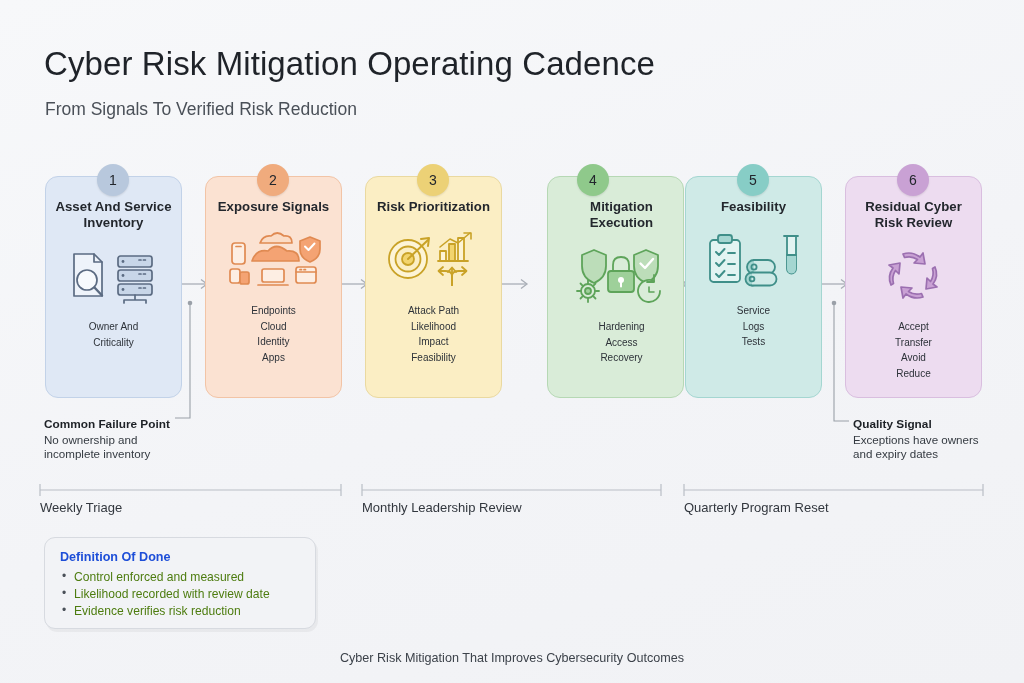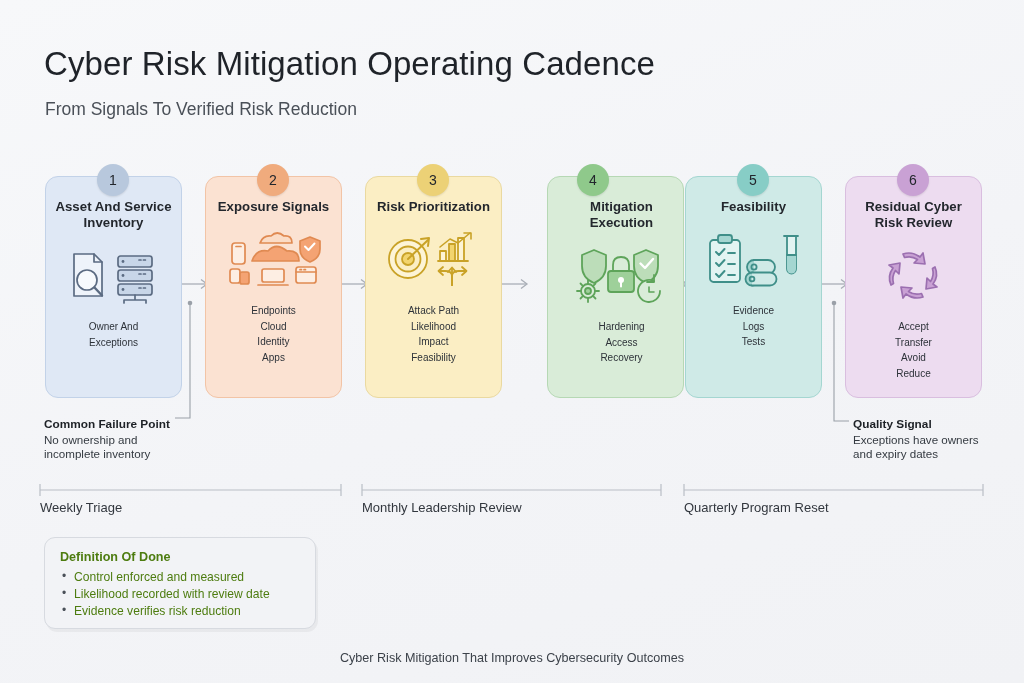--- a/index.html
+++ b/index.html
@@ -73,21 +73,21 @@
   
   #dod {
     position: absolute; left: 44px; top: 537px;
     width: 272px; height: 92px;
     background: #f2f3f6;
     border: 1px solid #d7dae0;
     border-radius: 11px;
     padding: 12px 15px 0 15px;
     box-shadow: 2px 3px 0 rgba(0,0,0,.045);
   }
-  #dod .dod-title { font-size: 12.6px; font-weight: bold; color: #4d7c0f; margin-bottom: 5px; }
+  #dod .dod-title { font-size: 12.6px; font-weight: bold; color: #1d4ed8; margin-bottom: 5px; }
   #dod ul { list-style: none; }
   #dod li {
     font-size: 12.1px; color: #4d7c0f; line-height: 17px;
     padding-left: 14px; position: relative;
   }
   #dod li::before {
     content: "•"; position: absolute; left: 2px; top: -1px;
     color: #4a5058; font-size: 12px;
   }
 
@@ -146,21 +146,21 @@
           <rect x="52" y="22" width="34" height="11" rx="2.5" fill="#c8d6e8"></rect>
           <rect x="52" y="36" width="34" height="11" rx="2.5" fill="#c8d6e8"></rect>
           <circle cx="57" cy="13.5" r="1.4" fill="#5b6b82" stroke="none"></circle>
           <circle cx="57" cy="27.5" r="1.4" fill="#5b6b82" stroke="none"></circle>
           <circle cx="57" cy="41.5" r="1.4" fill="#5b6b82" stroke="none"></circle>
           <path d="M73 12 H81 M73 26 H81 M73 40 H81" stroke-dasharray="2 2.4"></path>
           <path d="M69 47 V52 M58 52 H80 M58 52 V55 M80 52 V55"></path>
         </svg>
       </div>
       <div class="card-body">Owner And
-Exceptions</div>
+Criticality</div>
     </div>
     <div class="badge" style="left:97px;background:#b8c8dd;">1</div>
 
     <div class="card" style="left:205px;background:#fbe2d2;border-color:#f2c4a6;">
       <div class="card-head">Exposure
 Signals</div>
       <div class="icon-wrap">
         <svg width="100" height="58" viewBox="0 0 100 58" fill="none" stroke="#e08a52" stroke-width="1.7" stroke-linecap="round" stroke-linejoin="round">
           <path d="M36 12 q3-8 11-7 q6-6 13 0 q8-1 8 7 z" fill="#fbdcc6"></path>
           <path d="M28 30 q4-12 16-10 q8-9 19 0 q12-1 12 10 z" fill="#f4a373" stroke="#e08a52"></path>
@@ -254,21 +254,21 @@
           <path d="M50 28 H64 a7 7 0 0 1 0 14 H50" fill="#cfeae7"></path>
           <circle cx="50" cy="35" r="2.6"></circle>
           <ellipse cx="48" cy="47" rx="6.5" ry="6.5" fill="#a4d6d1"></ellipse>
           <path d="M48 40.5 H66 a6.5 6.5 0 0 1 0 13 H48" fill="#cfeae7"></path>
           <circle cx="48" cy="47" r="2.4"></circle>
           <path d="M80 4 h14 M83 4 v33 a4.5 4.5 0 0 0 9 0 V4" fill="#e2f4f2"></path>
           <path d="M83 23 h9 v14 a4.5 4.5 0 0 1 -9 0 z" fill="#a4d6d1" stroke="none"></path>
           <path d="M83 23 h9"></path>
         </svg>
       </div>
-      <div class="card-body">Evidence
+      <div class="card-body">Service
 Logs
 Tests</div>
     </div>
     <div class="badge" style="left:737px;background:#87cdc6;">5</div>
 
     <div class="card" style="left:845px;background:#eddcf0;border-color:#d9bedf;">
       <div class="card-head">Residual Cyber
 Risk Review</div>
       <div class="icon-wrap">
         <svg width="78" height="58" viewBox="0 0 70 58" fill="none" stroke="#9b6fb0" stroke-width="1.7" stroke-linejoin="round" stroke-linecap="round">

